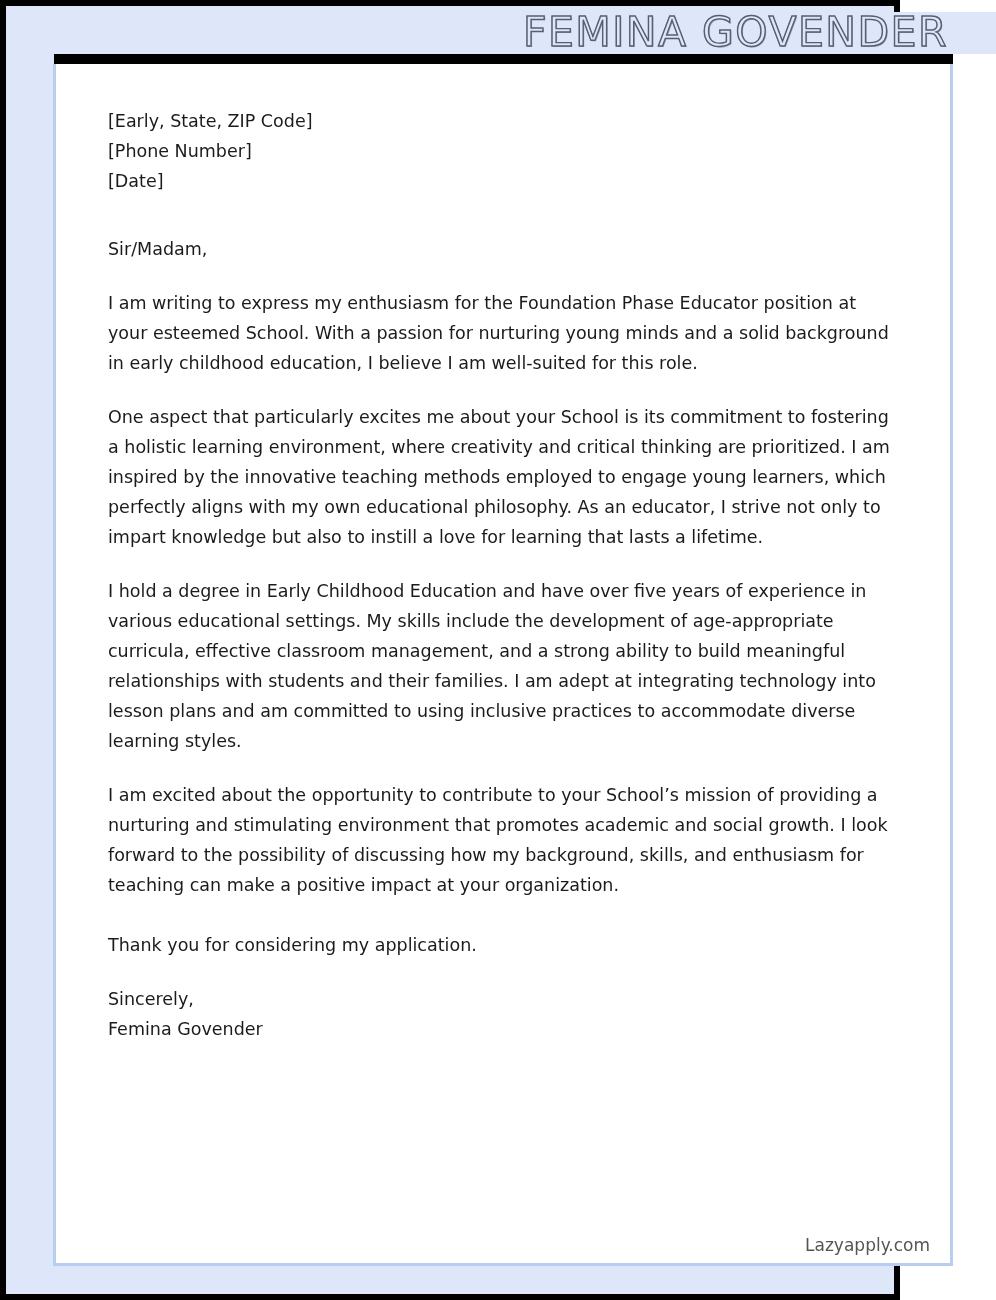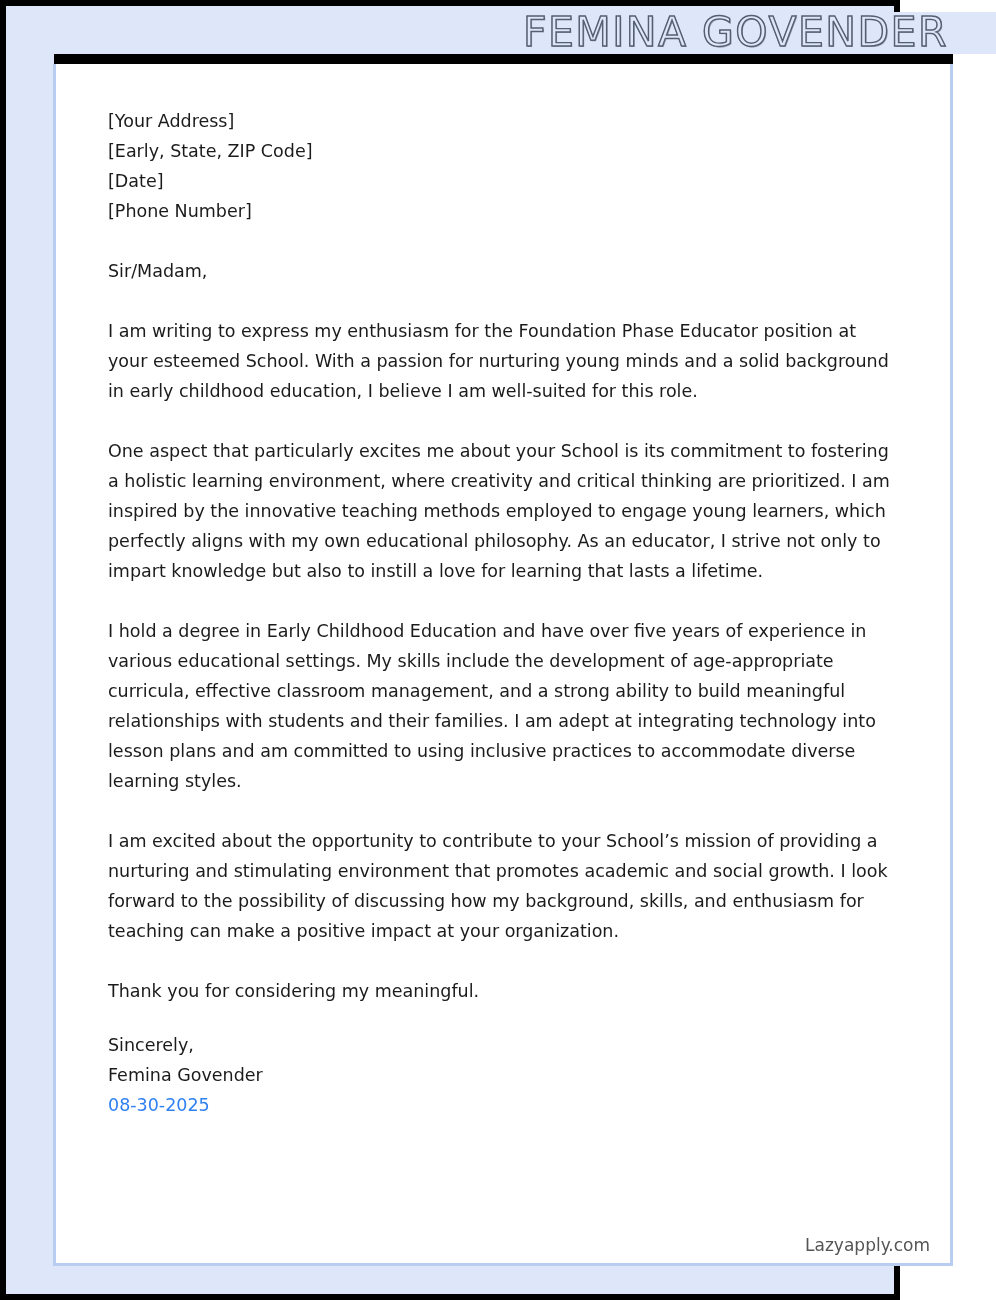--- a/index.html
+++ b/index.html
@@ -93,25 +93,25 @@
     font-size: 17.5px;
     line-height: 30px;
     font-family: "DejaVu Sans", sans-serif;
   }
 
   .address-line {
     white-space: nowrap;
   }
 
   .salutation {
-    margin-top: 30px;
+    margin-top: 38px;
   }
 
   .body-par {
-    margin-top: 30px;
+    margin-top: 24px;
     text-align: left;
   }
 
   .thanks-line {
     margin-top: 30px;
   }
 
   .signoff-block {
     margin-top: 24px;
   }
@@ -145,42 +145,40 @@
     <div class="doc-title">FEMINA GOVENDER</div>
   </div>
 
   <div class="title-rule"></div>
 
   <div class="letter-sheet">
 
     <div class="letter-inner">
 
       <div class="address-block">
-        <div class="address-line">[Your Address]</div>
         <div class="address-line">[Early, State, ZIP Code]</div>
+        <div class="address-line">[Phone Number]</div>
         <div class="address-line">[Date]</div>
-        <div class="address-line">[Phone Number]</div>
       </div>
 
       <div class="salutation">Sir/Madam,</div>
 
       <div class="body-par">I am writing to express my enthusiasm for the Foundation Phase Educator position at your esteemed School. With a passion for nurturing young minds and a solid background in early childhood education, I believe I am well-suited for this role.</div>
 
       <div class="body-par">One aspect that particularly excites me about your School is its commitment to fostering a holistic learning environment, where creativity and critical thinking are prioritized. I am inspired by the innovative teaching methods employed to engage young learners, which perfectly aligns with my own educational philosophy. As an educator, I strive not only to impart knowledge but also to instill a love for learning that lasts a lifetime.</div>
 
       <div class="body-par">I hold a degree in Early Childhood Education and have over five years of experience in various educational settings. My skills include the development of age-appropriate curricula, effective classroom management, and a strong ability to build meaningful relationships with students and their families. I am adept at integrating technology into lesson plans and am committed to using inclusive practices to accommodate diverse learning styles.</div>
 
       <div class="body-par">I am excited about the opportunity to contribute to your School’s mission of providing a nurturing and stimulating environment that promotes academic and social growth. I look forward to the possibility of discussing how my background, skills, and enthusiasm for teaching can make a positive impact at your organization.</div>
 
-      <div class="thanks-line">Thank you for considering my meaningful.</div>
+      <div class="thanks-line">Thank you for considering my application.</div>
 
       <div class="signoff-block">
         <div class="signoff-line">Sincerely,</div>
         <div class="signoff-line">Femina Govender</div>
-        <div class="date-stamp">08-30-2025</div>
       </div>
 
     </div>
 
     <div class="footer-mark">Lazyapply.com</div>
 
   </div>
 
 </div>
 

